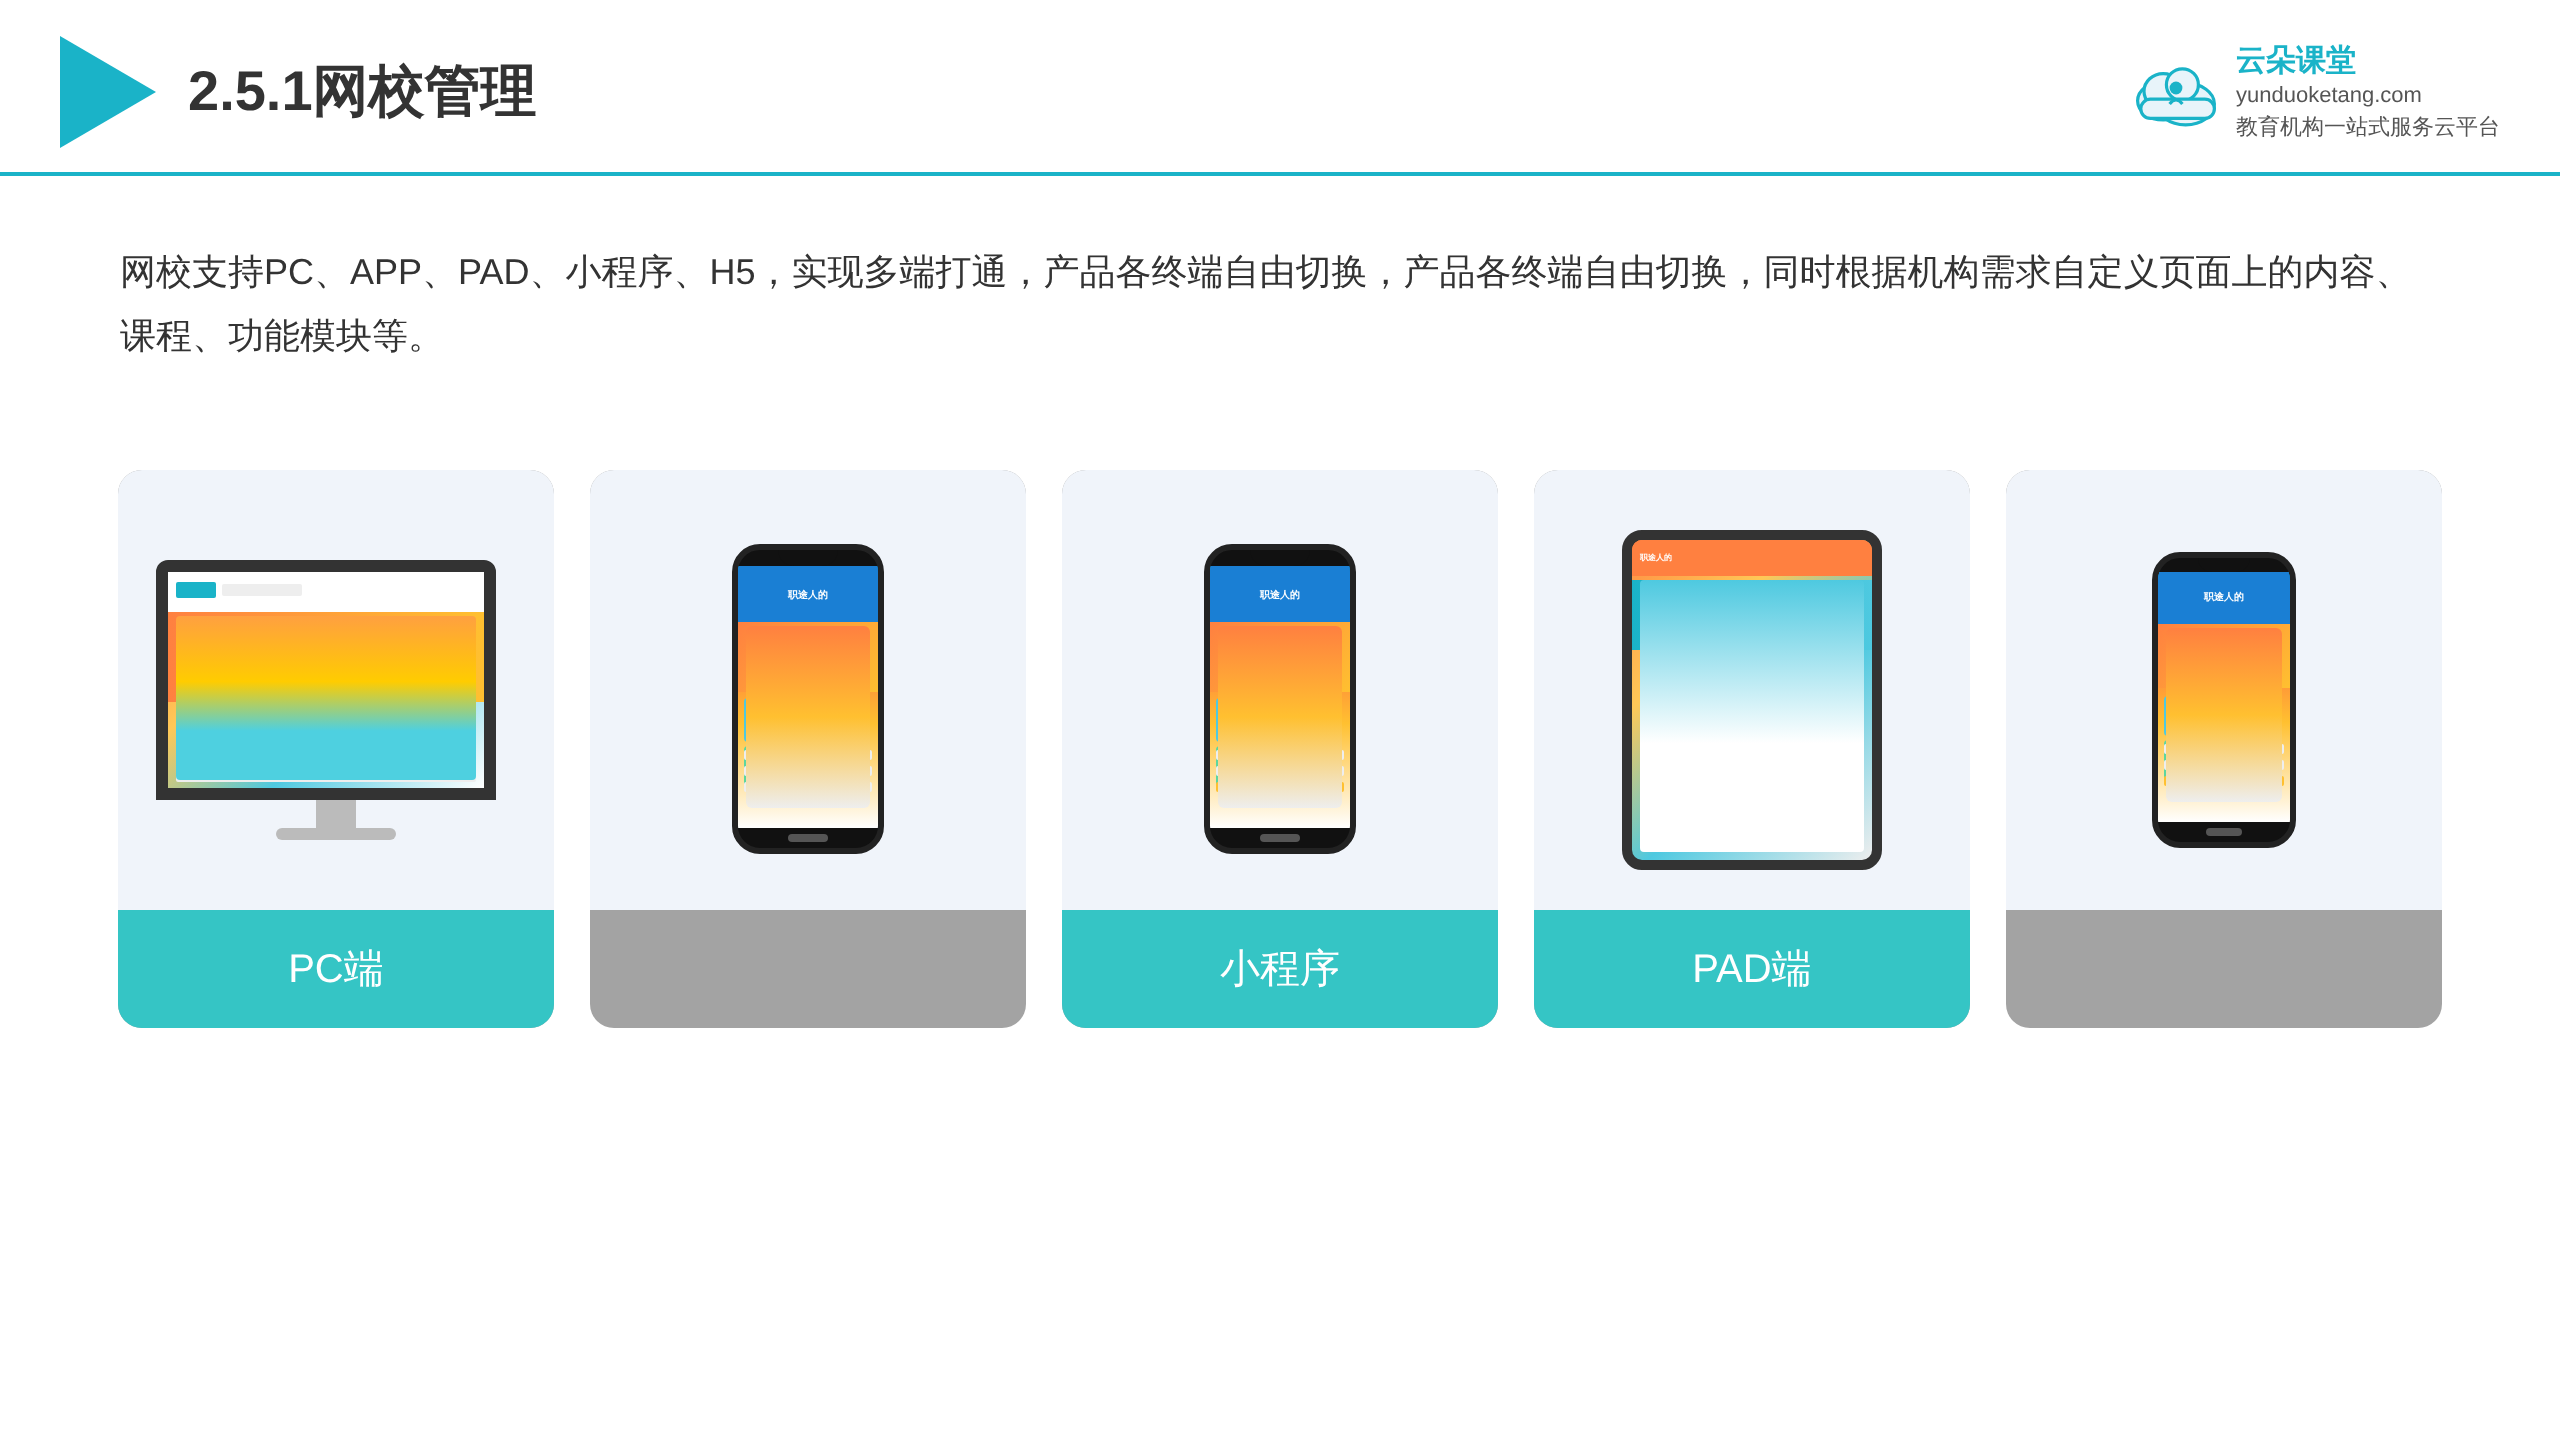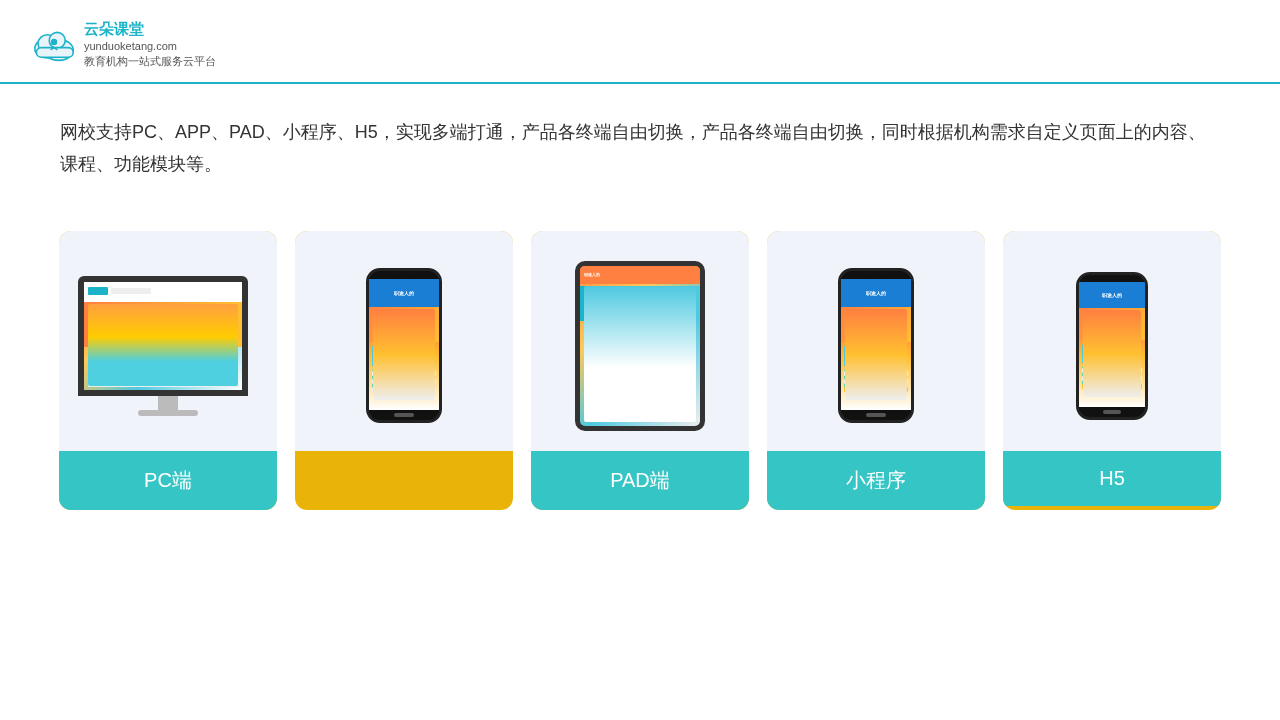--- a/index.html
+++ b/index.html
@@ -77,21 +77,21 @@
     .cards-section {
       display: flex;
       justify-content: center;
       gap: 18px;
       padding: 40px 40px 0 40px;
       margin-top: 10px;
     }
 
     .card {
       width: 218px;
-      background: #eab308;
+      background: #a3a3a3;
       border-radius: 12px;
       overflow: hidden;
       display: flex;
       flex-direction: column;
     }
 
     .card-image-area {
       height: 220px;
       display: flex;
       align-items: center;
@@ -287,20 +287,24 @@
       height: 4px;
       background: #555;
       border-radius: 2px;
       margin: 3px auto;
     }
   </style>
 </head>
 <body>
 
 <div class="header">
+  <div class="header-left">
+    <div class="logo-triangle"></div>
+    <h1 class="page-title">2.5.1网校管理</h1>
+  </div>
   <div class="header-right">
     <div class="cloud-logo">
 
       <svg class="cloud-icon-svg" viewBox="0 0 60 45" fill="none" xmlns="http://www.w3.org/2000/svg">
         <ellipse cx="22" cy="28" rx="16" ry="12" fill="#e8f4fa" stroke="#1ab3c8" stroke-width="2"></ellipse>
         <ellipse cx="36" cy="30" rx="18" ry="13" fill="#e8f4fa" stroke="#1ab3c8" stroke-width="2"></ellipse>
         <ellipse cx="22" cy="22" rx="12" ry="11" fill="#e8f4fa" stroke="#1ab3c8" stroke-width="2"></ellipse>
         <ellipse cx="34" cy="18" rx="10" ry="10" fill="#e8f4fa" stroke="#1ab3c8" stroke-width="2"></ellipse>
         <rect x="8" y="27" width="46" height="12" rx="6" fill="#e8f4fa" stroke="#1ab3c8" stroke-width="2"></rect>
 
@@ -379,20 +383,46 @@
           <div style="position:absolute;top:100px;left:3px;right:3px;height:5px;background:#eee;border-radius:1px;"></div>
           <div style="position:absolute;top:108px;left:3px;right:3px;height:5px;background:#eee;border-radius:1px;"></div>
         </div>
         <div class="phone-home"></div>
       </div>
     </div>
   </div>
 
   <div class="card">
     <div class="card-image-area">
+      <div class="phone">
+        <div class="phone-notch"></div>
+        <div class="phone-screen">
+          <div style="position:absolute;top:0;left:0;right:0;height:28px;background:#1a7fd4;display:flex;align-items:center;justify-content:center;">
+            <div style="font-size:5px;color:#fff;font-weight:bold;">职途人的</div>
+          </div>
+          <div style="position:absolute;top:28px;left:0;right:0;height:35px;background:linear-gradient(135deg,#ff8040,#ffc030);display:flex;align-items:center;justify-content:center;padding:4px;">
+            <div style="width:100%;height:100%;background:rgba(255,255,255,0.2);border-radius:3px;"></div>
+          </div>
+          <div style="position:absolute;top:66px;left:3px;right:3px;display:flex;gap:2px;flex-wrap:wrap;">
+            <div style="width:26px;height:22px;background:#4ec9e0;border-radius:2px;"></div>
+            <div style="width:26px;height:22px;background:#ff8040;border-radius:2px;"></div>
+            <div style="width:26px;height:22px;background:#5cd6a0;border-radius:2px;"></div>
+          </div>
+          <div style="position:absolute;top:92px;left:3px;right:3px;height:5px;background:#eee;border-radius:1px;"></div>
+          <div style="position:absolute;top:100px;left:3px;right:3px;height:5px;background:#eee;border-radius:1px;"></div>
+          <div style="position:absolute;top:108px;left:3px;right:3px;height:5px;background:#ffc030;border-radius:1px;"></div>
+        </div>
+        <div class="phone-home"></div>
+      </div>
+    </div>
+    <div class="card-label">小程序</div>
+  </div>
+
+  <div class="card">
+    <div class="card-image-area">
       <div class="tablet">
         <div class="tablet-screen">
           <div style="position:absolute;top:0;left:0;right:0;height:18px;background:#ff8040;display:flex;align-items:center;padding:0 4px;gap:2px;">
             <div style="font-size:4px;color:#fff;font-weight:bold;">职途人的</div>
           </div>
           <div style="position:absolute;top:20px;left:0;right:0;height:35px;background:linear-gradient(90deg,#1ab3c8,#4ec9e0);display:flex;align-items:center;padding:4px;">
             <div style="width:60%;height:100%;background:rgba(255,255,255,0.3);border-radius:2px;margin-right:4px;"></div>
           </div>
           <div style="position:absolute;top:58px;left:4px;right:4px;display:flex;gap:3px;">
             <div style="flex:1;height:24px;background:#4ec9e0;border-radius:2px;"></div>
@@ -400,46 +430,20 @@
             <div style="flex:1;height:24px;background:#ff8040;border-radius:2px;"></div>
             <div style="flex:1;height:24px;background:#5cd6a0;border-radius:2px;"></div>
           </div>
           <div style="position:absolute;top:86px;left:4px;right:4px;height:6px;background:#eee;border-radius:1px;"></div>
           <div style="position:absolute;top:95px;left:4px;right:4px;height:6px;background:#eee;border-radius:1px;"></div>
           <div style="position:absolute;top:104px;left:4px;right:4px;height:6px;background:#eee;border-radius:1px;"></div>
         </div>
       </div>
     </div>
     <div class="card-label">PAD端</div>
-  </div>
-
-  <div class="card">
-    <div class="card-image-area">
-      <div class="phone">
-        <div class="phone-notch"></div>
-        <div class="phone-screen">
-          <div style="position:absolute;top:0;left:0;right:0;height:28px;background:#1a7fd4;display:flex;align-items:center;justify-content:center;">
-            <div style="font-size:5px;color:#fff;font-weight:bold;">职途人的</div>
-          </div>
-          <div style="position:absolute;top:28px;left:0;right:0;height:35px;background:linear-gradient(135deg,#ff8040,#ffc030);display:flex;align-items:center;justify-content:center;padding:4px;">
-            <div style="width:100%;height:100%;background:rgba(255,255,255,0.2);border-radius:3px;"></div>
-          </div>
-          <div style="position:absolute;top:66px;left:3px;right:3px;display:flex;gap:2px;flex-wrap:wrap;">
-            <div style="width:26px;height:22px;background:#4ec9e0;border-radius:2px;"></div>
-            <div style="width:26px;height:22px;background:#ff8040;border-radius:2px;"></div>
-            <div style="width:26px;height:22px;background:#5cd6a0;border-radius:2px;"></div>
-          </div>
-          <div style="position:absolute;top:92px;left:3px;right:3px;height:5px;background:#eee;border-radius:1px;"></div>
-          <div style="position:absolute;top:100px;left:3px;right:3px;height:5px;background:#eee;border-radius:1px;"></div>
-          <div style="position:absolute;top:108px;left:3px;right:3px;height:5px;background:#ffc030;border-radius:1px;"></div>
-        </div>
-        <div class="phone-home"></div>
-      </div>
-    </div>
-    <div class="card-label">小程序</div>
   </div>
 
   <div class="card">
     <div class="card-image-area">
       <div class="phone-small">
         <div class="phone-small-notch"></div>
         <div class="phone-small-screen">
           <div style="position:absolute;top:0;left:0;right:0;height:26px;background:#1a7fd4;display:flex;align-items:center;justify-content:center;">
             <div style="font-size:5px;color:#fff;font-weight:bold;">职途人的</div>
           </div>
@@ -451,16 +455,15 @@
             <div style="width:24px;height:20px;background:#ff8040;border-radius:2px;"></div>
             <div style="width:24px;height:20px;background:#5cd6a0;border-radius:2px;"></div>
           </div>
           <div style="position:absolute;top:86px;left:3px;right:3px;height:5px;background:#eee;border-radius:1px;"></div>
           <div style="position:absolute;top:94px;left:3px;right:3px;height:5px;background:#eee;border-radius:1px;"></div>
           <div style="position:absolute;top:102px;left:3px;right:3px;height:5px;background:#ffc030;border-radius:1px;"></div>
         </div>
         <div class="phone-small-home"></div>
       </div>
     </div>
-    <div class="card-label">H5</div>
   </div>
 
 </div>
 
 </body></html>

